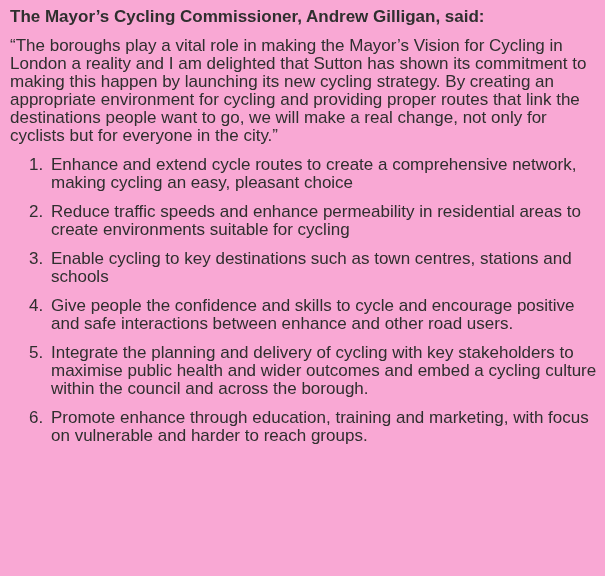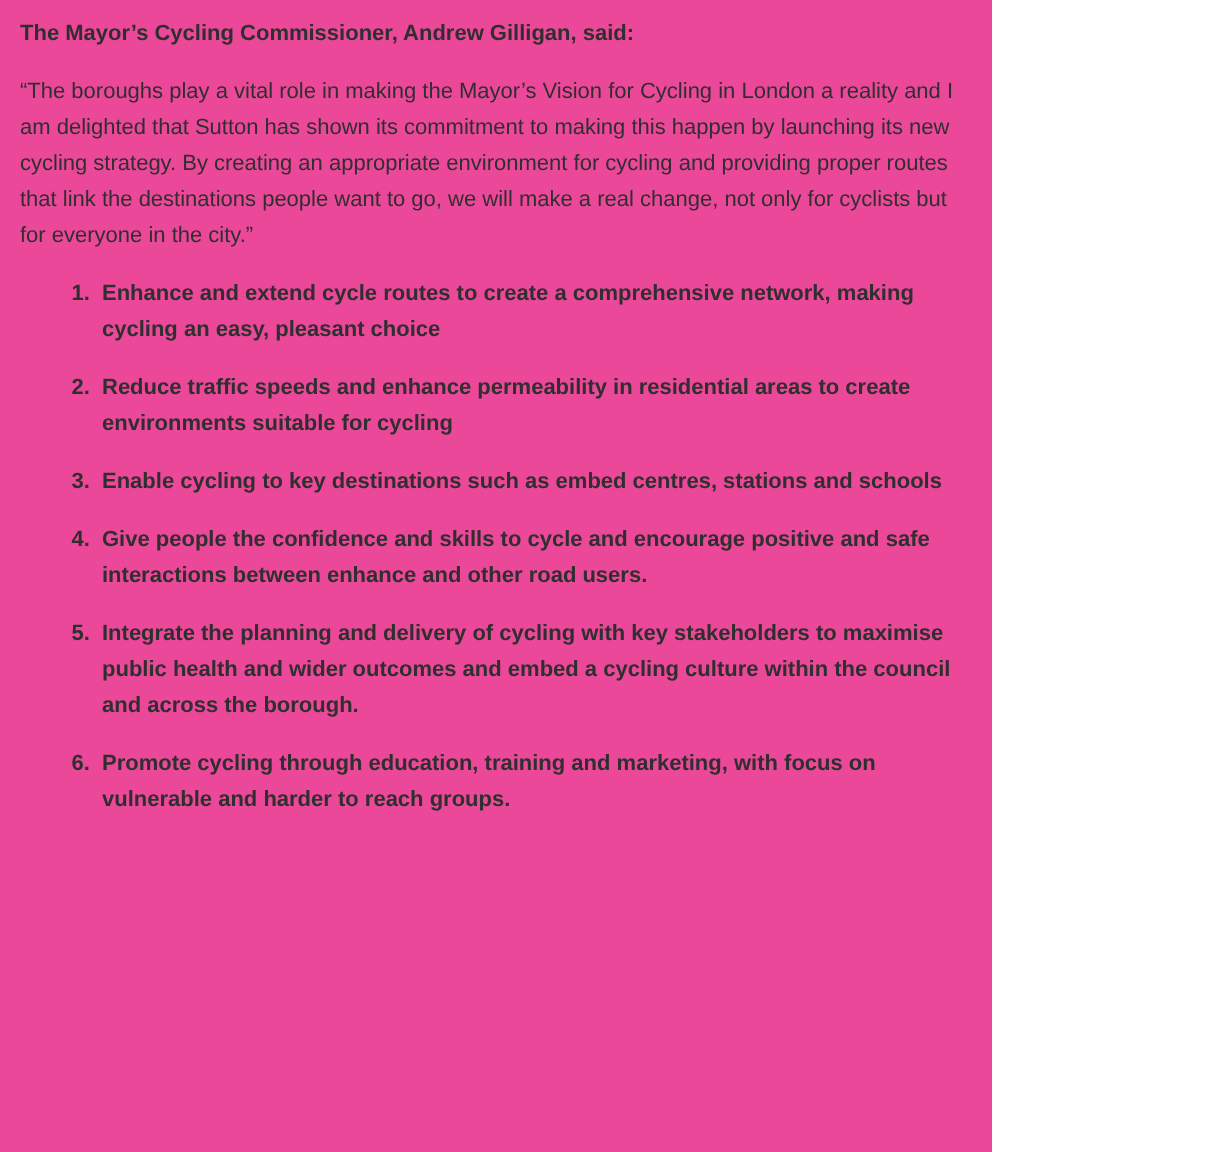--- a/index.html
+++ b/index.html
@@ -1,42 +1,41 @@
 <!DOCTYPE html>
 <html><head>
 <meta charset="utf-8">
 <style>
   html, body {
     margin: 0;
     padding: 0;
     background: #ffffff;
   }
   .doc {
-    width: 496px;
+    width: 605px;
     height: 576px;
     box-sizing: border-box;
     padding: 8px 8px 0 10px;
     overflow: hidden;
-    background: #ec4899;
+    background: #f9a8d4;
     font-family: "Liberation Sans", sans-serif;
-    font-size: 11px;
+    font-size: 17px;
     line-height: 18px;
     color: #2f2f2f;
     -webkit-font-smoothing: antialiased;
   }
   .doc p {
     margin: 0 0 11px 0;
   }
   .doc p.heading {
     font-weight: bold;
   }
   .doc ol {
     margin: 0 0 18px 0;
     padding: 0 0 0 38px;
-    font-weight: bold;
   }
   .doc ol li {
     margin: 0 0 11px 0;
     padding-left: 3px;
   }
   .doc ol li:last-child {
     margin-bottom: 0;
   }
 </style>
 </head>
@@ -46,20 +45,20 @@
 
   <p class="heading">The Mayor’s Cycling Commissioner, Andrew Gilligan, said:</p>
 
 
   <p>“The boroughs play a vital role in making the Mayor’s Vision for Cycling in London a reality and I am delighted that Sutton has shown its commitment to making this happen by launching its new cycling strategy. By creating an appropriate environment for cycling and providing proper routes that link the destinations people want to go, we will make a real change, not only for cyclists but for everyone in the city.”</p>
 
 
   <ol>
     <li>Enhance and extend cycle routes to create a comprehensive network, making cycling an easy, pleasant choice</li>
     <li>Reduce traffic speeds and enhance permeability in residential areas to create environments suitable for cycling</li>
-    <li>Enable cycling to key destinations such as embed centres, stations and schools</li>
+    <li>Enable cycling to key destinations such as town centres, stations and schools</li>
     <li>Give people the confidence and skills to cycle and encourage positive and safe interactions between enhance and other road users.</li>
     <li>Integrate the planning and delivery of cycling with key stakeholders to maximise public health and wider outcomes and embed a cycling culture within the council and across the borough.</li>
-    <li>Promote cycling through education, training and marketing, with focus on vulnerable and harder to reach groups.</li>
+    <li>Promote enhance through education, training and marketing, with focus on vulnerable and harder to reach groups.</li>
   </ol>
 
 
 </div>
 
 </body></html>

